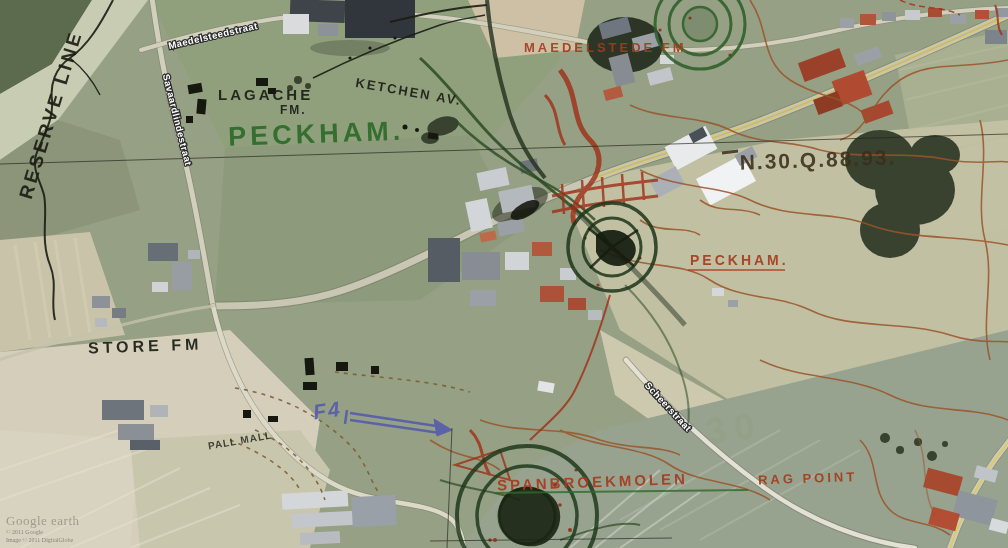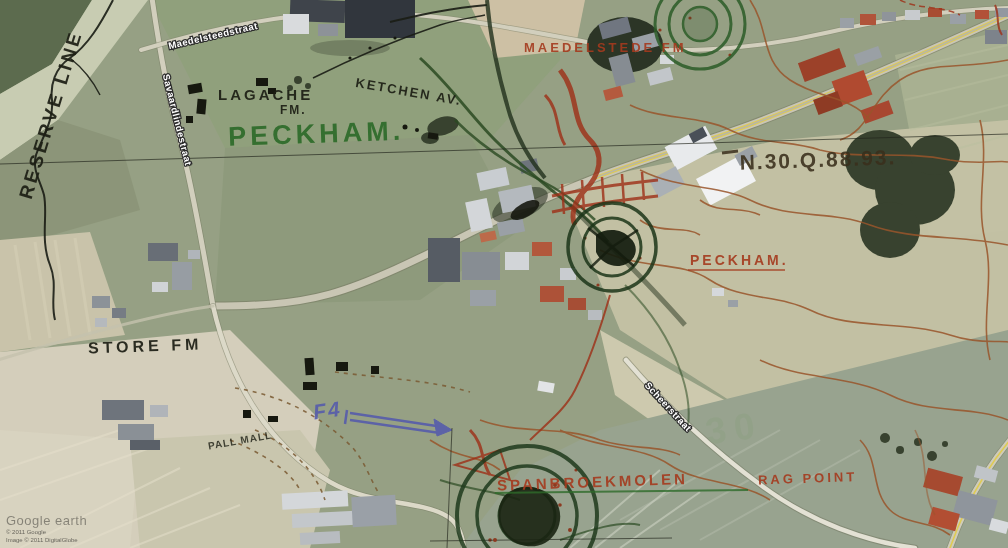--- a/index.html
+++ b/index.html
@@ -3,22 +3,22 @@
 <meta charset="utf-8">
 <style>
   html,body{margin:0;padding:0;background:#222;}
   .viewport{
     position:relative;width:1008px;height:548px;overflow:hidden;
     font-family:"Liberation Sans", sans-serif;background:#99a287;
   }
   .viewport svg{display:block;}
   .ink{font-weight:bold;}
   .attrib{
-    position:absolute;left:6px;bottom:4px;color:#000000;pointer-events:none;
-    font-family:Liberation Sans, sans-serif;line-height:1.25;
+    position:absolute;left:6px;bottom:4px;color:#404040;pointer-events:none;
+    font-family:Liberation Serif, serif;line-height:1.25;
   }
   .attrib .wm{font-size:13px;opacity:.38;letter-spacing:.5px;}
   .attrib .ln{font-size:6px;opacity:.55;}
 </style>
 </head>
 <body>
 
 <div class="viewport">
 <svg width="1008" height="548" viewBox="0 0 1008 548" xmlns="http://www.w3.org/2000/svg">
 

